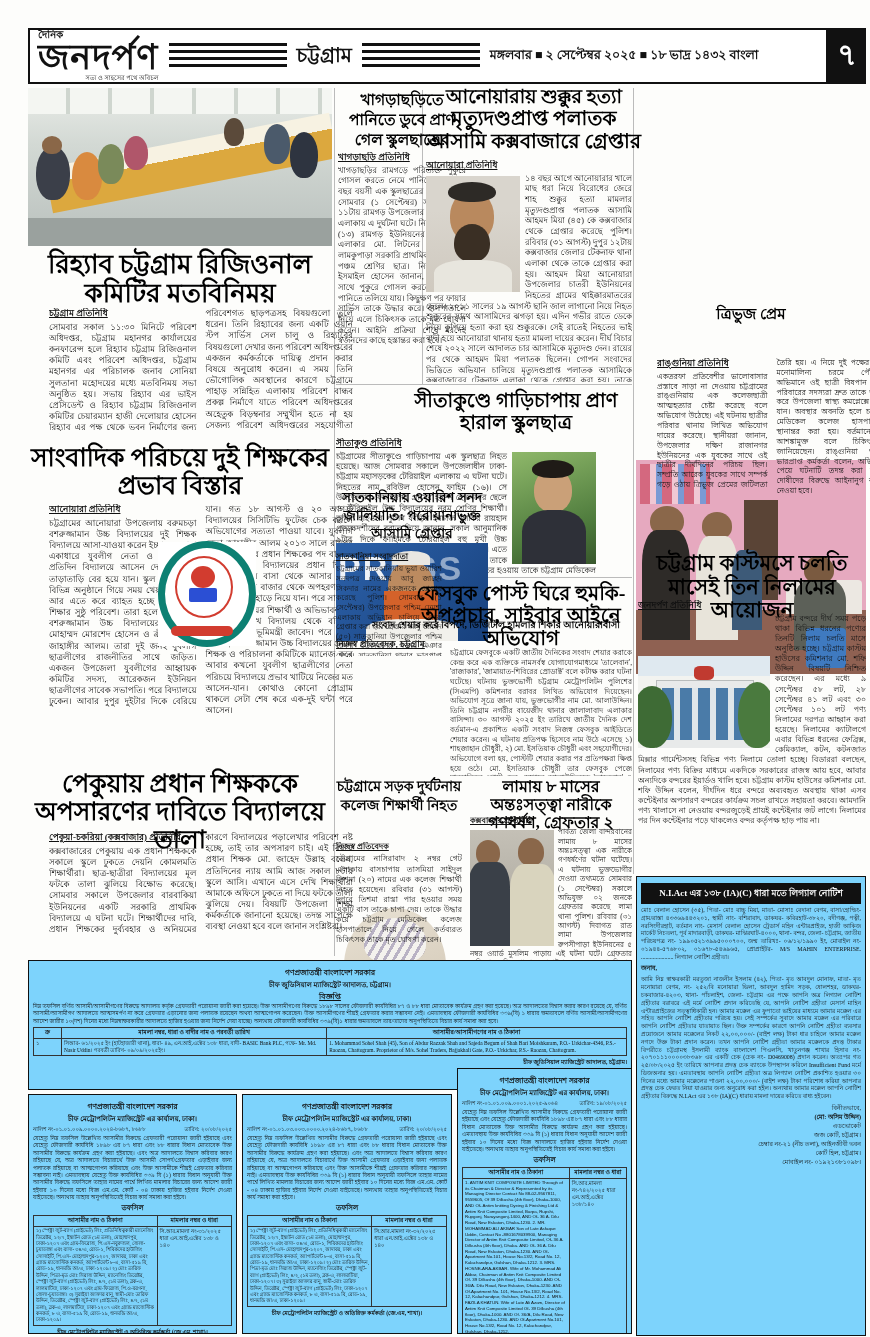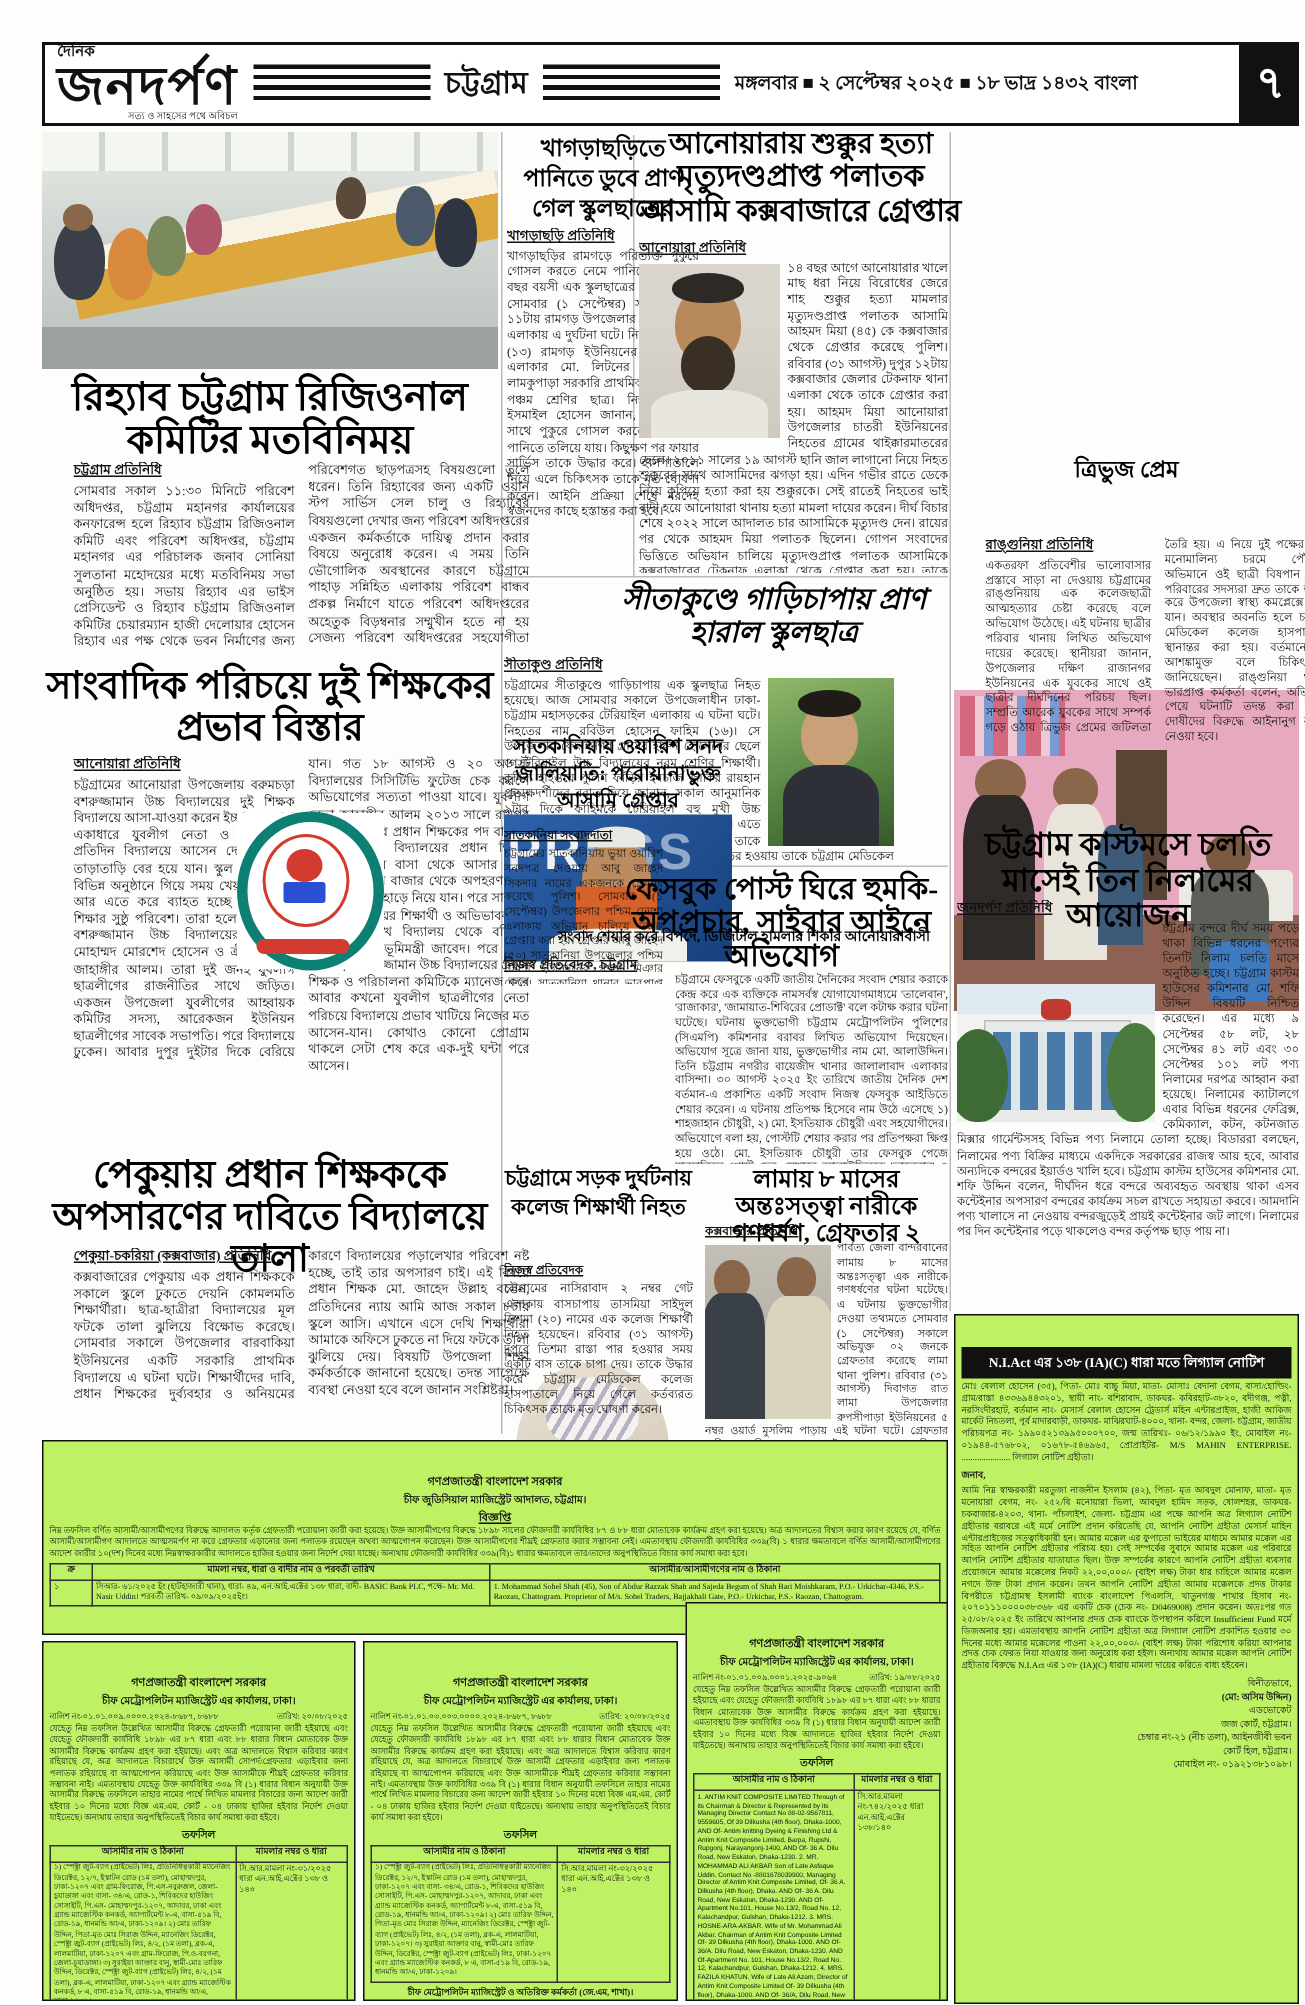--- a/index.html
+++ b/index.html
@@ -18,21 +18,21 @@
   #mast-box{left:28px;top:28px;width:800px;height:56px;border:2px solid #111;display:flex;align-items:center;gap:10px;padding:0 8px;box-sizing:border-box;background:#fff;}
   .mast-lines{flex:0 0 118px;height:26px;background:repeating-linear-gradient(180deg,#111 0 3px,#fff 3px 7px);}
   #mast-logo{line-height:1;}
   #mast-daily{font-size:10px;font-weight:bold;}
   #mast-title{font-size:35px;font-weight:900;letter-spacing:1px;}
   #mast-tag{font-size:6.5px;text-align:right;}
   #mast-edition{font-size:20px;font-weight:bold;}
   #mast-date{font-size:12.5px;font-weight:bold;white-space:nowrap;}
   #page-no{left:828px;top:28px;width:38px;height:56px;background:#111;color:#fff;display:flex;align-items:center;justify-content:center;font-size:30px;font-weight:bold;}
   
-  .nbox{border:1.5px solid #111;box-sizing:border-box;padding:21px 4px;background:#bef264;overflow:hidden;}
+  .nbox{border:1.5px solid #111;box-sizing:border-box;padding:6px 4px;background:#7dd3fc;overflow:hidden;}
   .nc{text-align:center;}
   .ngovt{font-size:7.5px;font-weight:bold;}
   .ncourt{font-size:6.8px;font-weight:bold;}
   .nlabel{font-size:7.5px;font-weight:bold;text-decoration:underline;}
   .nref{display:flex;justify-content:space-between;font-size:5.4px;margin:1px 0;}
   .npara{font-size:5.6px;line-height:1.32;text-align:justify;}
   .nsched{font-size:7px;font-weight:bold;text-align:center;margin:1px 0;}
   .ntable{width:100%;border-collapse:collapse;table-layout:fixed;}
   .ntable th,.ntable td{border:1px solid #333;font-size:5.4px;line-height:1.3;padding:1px 2px;vertical-align:top;text-align:left;}
   .ntable th{text-align:center;font-size:6px;}
@@ -122,21 +122,21 @@
     <span class="byline">আনোয়ারা প্রতিনিধি</span><br>
     <span class="photo" style="float:left;width:94px;height:116px;margin:2px 5px 2px 0;display:block;background:linear-gradient(180deg,#d9d5cd 0 30%,#cfc9bf 100%);position:relative;">
       <span class="blob" style="left:24px;top:14px;width:44px;height:52px;background:#b9895e;display:block;"></span>
       <span class="blob" style="left:22px;top:6px;width:48px;height:20px;background:#2d2a26;display:block;"></span>
       <span class="blob" style="left:28px;top:48px;width:36px;height:38px;background:#3a2f24;display:block;"></span>
       <span style="position:absolute;left:8px;top:84px;width:78px;height:32px;background:#e8e6de;border-radius:40% 40% 0 0;display:block;"></span>
     </span>
     <span>১৪ বছর আগে আনোয়ারার খালে মাছ ধরা নিয়ে বিরোধের জেরে শাহ শুক্কুর হত্যা মামলার মৃত্যুদণ্ডপ্রাপ্ত পলাতক আসামি আহমদ মিয়া (৪৫) কে কক্সবাজার থেকে গ্রেপ্তার করেছে পুলিশ। রবিবার (৩১ আগস্ট) দুপুর ১২টায় কক্সবাজার জেলার টেকনাফ থানা এলাকা থেকে তাকে গ্রেপ্তার করা হয়। আহমদ মিয়া আনোয়ারা উপজেলার চাতরী ইউনিয়নের নিহতের গ্রামের থাইক্কারমাতরের ছেলে। ২০১১ সালের ১৯ আগস্ট ছানি জাল লাগানো নিয়ে নিহত শুক্কুরের সাথে আসামিদের ঝগড়া হয়। এদিন গভীর রাতে ডেকে নিয়ে কুপিয়ে হত্যা করা হয় শুক্কুরকে। সেই রাতেই নিহতের ভাই বাদী হয়ে আনোয়ারা থানায় হত্যা মামলা দায়ের করেন। দীর্ঘ বিচার শেষে ২০২২ সালে আদালত চার আসামিকে মৃত্যুদণ্ড দেন। রায়ের পর থেকে আহমদ মিয়া পলাতক ছিলেন। গোপন সংবাদের ভিত্তিতে অভিযান চালিয়ে মৃত্যুদণ্ডপ্রাপ্ত পলাতক আসামিকে কক্সবাজারের টেকনাফ এলাকা থেকে গ্রেপ্তার করা হয়। তাকে আগামীকাল সোমবার জেলে প্রেরণ করা হবে।</span>
   </div>
 
-  <div class="abs hl" style="left:400px;top:390px;width:232px;font-size:19.5px;font-style:italic;">সীতাকুণ্ডে গাড়িচাপায় প্রাণ হারাল স্কুলছাত্র</div>
+  <div class="abs hl" style="left:400px;top:390px;width:232px;font-size:19.5px;">সীতাকুণ্ডে গাড়িচাপায় প্রাণ হারাল স্কুলছাত্র</div>
   <div class="abs body-txt" style="left:336px;top:438px;width:260px;height:136px;font-size:8px;">
     <span class="byline">সীতাকুণ্ড প্রতিনিধি</span><br>
     <span class="photo" style="float:right;width:84px;height:112px;margin:0 0 2px 5px;display:block;background:linear-gradient(160deg,#8fb86a 0%,#4d7a3c 70%,#38572c 100%);position:relative;">
       <span class="blob" style="left:22px;top:16px;width:38px;height:44px;background:#caa078;display:block;"></span>
       <span class="blob" style="left:20px;top:8px;width:42px;height:18px;background:#1f1b17;display:block;"></span>
       <span style="position:absolute;left:10px;top:58px;width:64px;height:54px;background:#2e3038;border-radius:40% 40% 0 0;display:block;"></span>
     </span>
     <span>চট্টগ্রামের সীতাকুণ্ডে গাড়িচাপায় এক স্কুলছাত্র নিহত হয়েছে। আজ সোমবার সকালে উপজেলাধীন ঢাকা-চট্টগ্রাম মহাসড়কের টেরিয়াইল এলাকায় এ ঘটনা ঘটে। নিহতের নাম রবিউল হোসেন ফাহিম (১৬)। সে উপজেলার ফেদাইনগর গ্রামের হারুন হোসেনের ছেলে ও টেরিয়াইল উচ্চ বিদ্যালয়ের নবম শ্রেণির শিক্ষার্থী। কুমিরা হাইওয়ে পুলিশ ফাঁড়ির ইনচার্জ জাকির রায়হান প্রত্যক্ষদর্শীদের বরাত দিয়ে জানান, সকাল আনুমানিক ৯টার দিকে ফাহিমকে টেরিয়াইল বহু মুখী উচ্চ বিদ্যালয়ের সামনে একটি কাভার্ডভ্যান চাপা দেয়। এতে ফাহিম গুরুতর আহত হলে স্থানীয় শিক্ষকরা তাকে উপজেলা কমপ্লেক্সে নিয়ে যান। কিন্তু অবস্থা গুরুতর হওয়ায় তাকে চট্টগ্রাম মেডিকেল কলেজ হাসপাতালে পাঠানো হয়। সেখানে চিকিৎসাধীন অবস্থায় সে মারা যায়।</span>
   </div>
 

